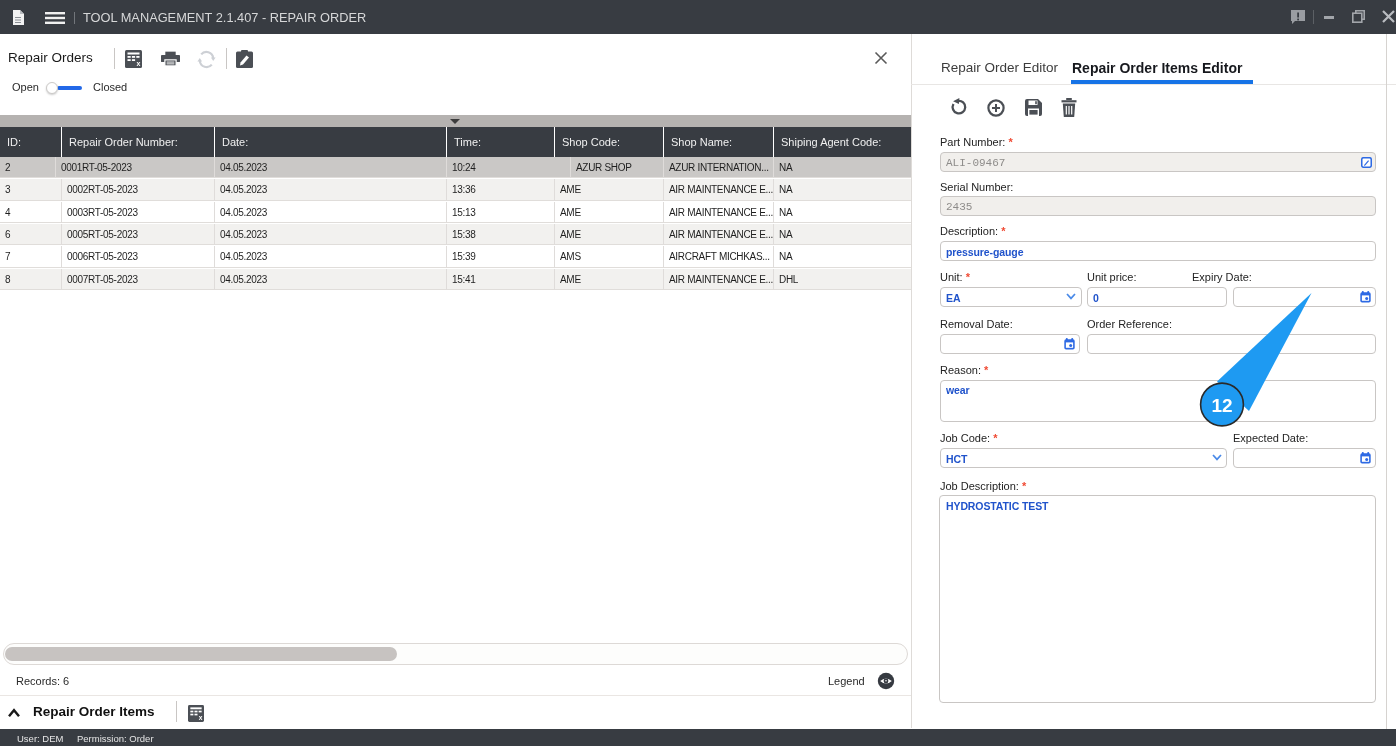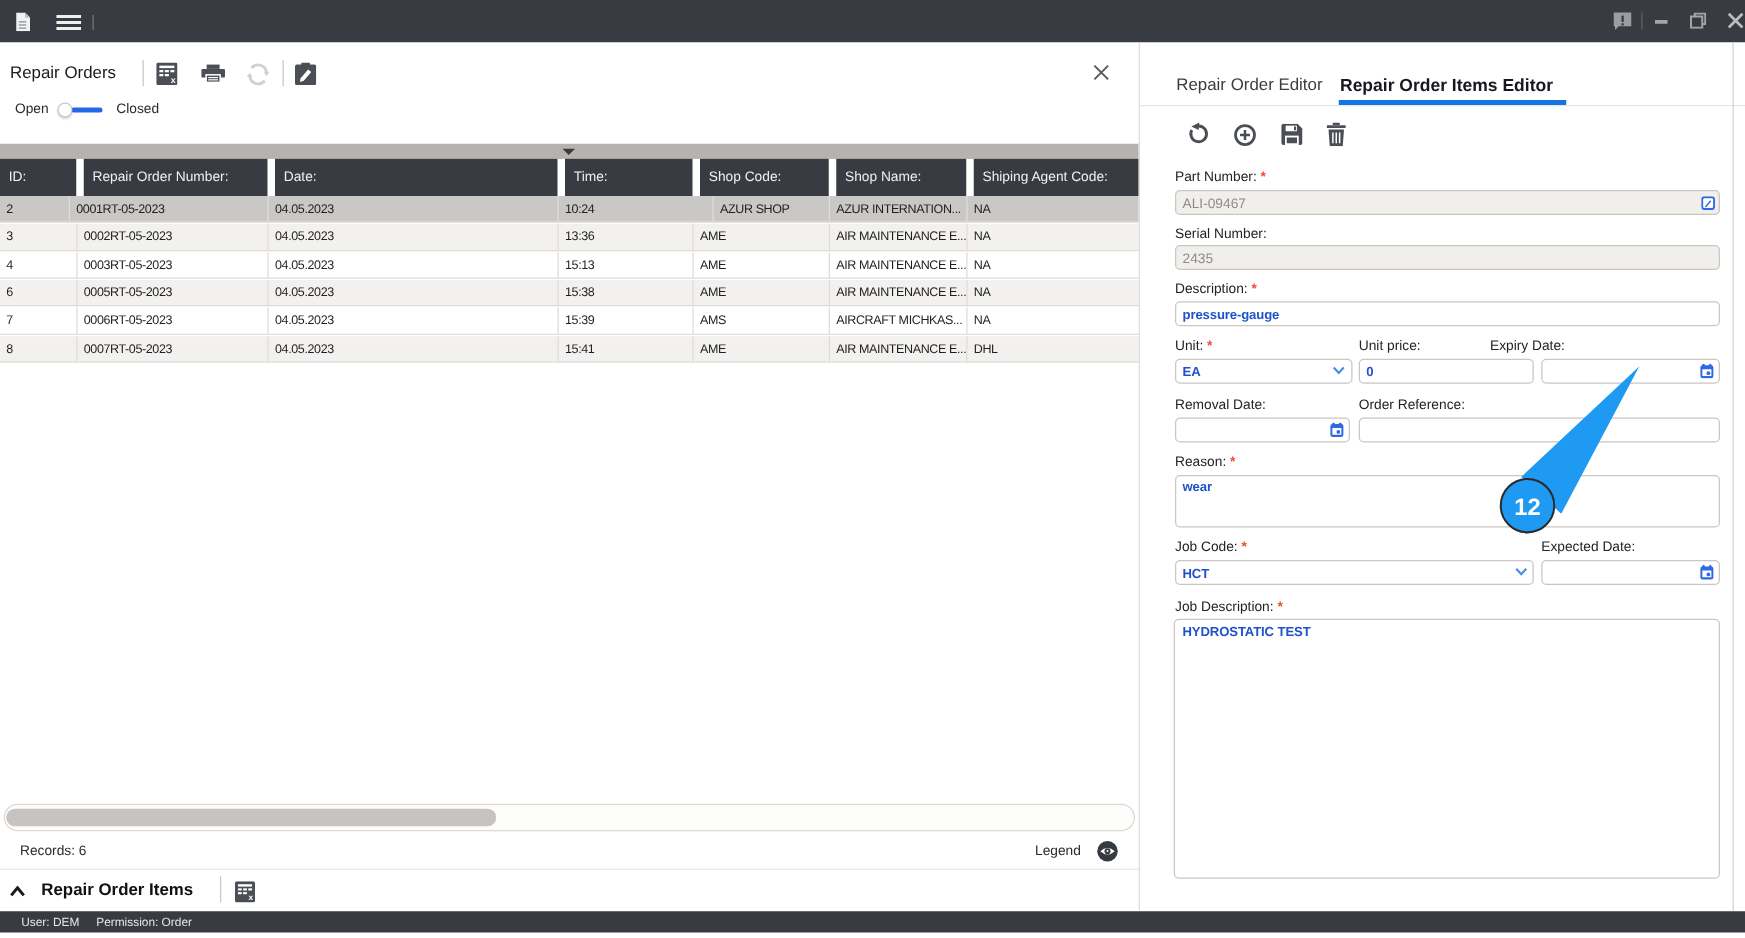--- a/index.html
+++ b/index.html
@@ -13,21 +13,21 @@
   .tsep { width:1px; background:#72767b; }
   
   #lefttools { left:0; top:34px; width:911px; height:81px; background:#fff; }
   .h1 { font-weight:normal; font-size:13.5px; color:#1a1a1a; }
   .vsep { width:1px; background:#c9c6c4; }
   .smalltxt { font-size:11px; color:#2a2a2a; }
   
   #graystrip { left:0; top:115px; width:911px; height:12px; background:#b5b2b0; }
   #thead { left:0; top:127px; width:911px; height:30px; background:#383c42; }
   .th { position:absolute; top:0; height:30px; color:#f0f0f0; font-size:11px;
-        line-height:30px; padding-left:7px; border-left:6px solid #ffffff; }
+        line-height:30px; padding-left:7px; border-left:1px solid #ffffff; }
   .row { position:absolute; left:0; width:911px; height:21.3px;
          border-bottom:1px solid #e0ddda; }
   .td { position:absolute; top:0; height:21.3px; font-size:10px; letter-spacing:-0.3px; color:#1f1f1f;
         line-height:21.3px; padding-left:5px; border-left:1px solid #dfdcda;
         white-space:nowrap; overflow:hidden; }
   
   #sbtrack { left:3px; top:643px; width:905px; height:22px; border:1px solid #ddd9d6;
              border-radius:11px; background:#fdfdfc; }
   #sbthumb { left:5px; top:647px; width:392px; height:13.5px; border-radius:7px; background:#c7c3c1; }
   
@@ -38,21 +38,21 @@
         border-left:1px solid #dedbd8; }
   #tabline { left:911px; top:84px; width:485px; height:1px; background:#e8e6e4; }
   .tab { font-size:13.5px; color:#3c3c3c; }
   .tabsel { font-size:14px; font-weight:bold; color:#16181d; }
   #tabunder { left:1071px; top:80px; width:182px; height:4px; background:#1673e6; }
   .lbl { font-size:11px; color:#232323; white-space:nowrap; }
   .req { color:#f04a33; font-weight:bold; }
   .inp { position:absolute; border:1px solid #c9c6c4; border-radius:4px; background:#fff; }
   .inpdis { background:#f1efec; border:1px solid #c9c6c4; }
   .val { font-size:10.5px; letter-spacing:-0.1px; font-weight:bold; color:#2053cb; }
-  .valdis { font-size:11px; color:#8e8c8a; }
+  .valdis { font-size:11px; color:#8e8c8a;font-family:Liberation Mono, monospace; }
   
   #statusbar { left:0; top:729px; width:1396px; height:17px; background:#383c42; }
   .st { position:absolute; top:733px; font-size:9.5px; color:#e6e6e6; }
 </style>
 </head>
 <body>
 <div id="stage">
 
   <div class="abs" id="titlebar"></div>
   <svg class="abs" style="left:12px;top:10px" width="12" height="15" viewBox="0 0 12 15">
@@ -61,20 +61,21 @@
     <rect x="3" y="7" width="6" height="1" fill="#8a8e94"></rect>
     <rect x="3" y="9.5" width="6" height="1" fill="#8a8e94"></rect>
     <rect x="3" y="12" width="6" height="1" fill="#8a8e94"></rect>
   </svg>
   <svg class="abs" style="left:45px;top:12px" width="20" height="12" viewBox="0 0 20 12">
     <rect x="0" y="0" width="20" height="2.4" fill="#f0f0f0"></rect>
     <rect x="0" y="4.8" width="20" height="2.4" fill="#f0f0f0"></rect>
     <rect x="0" y="9.6" width="20" height="2.4" fill="#f0f0f0"></rect>
   </svg>
   <div class="abs tsep" style="left:74px;top:12px;height:12px"></div>
+  <div class="abs" id="apptitle">TOOL MANAGEMENT 2.1.407 - REPAIR ORDER</div>
 
   <svg class="abs" style="left:1290px;top:9px" width="16" height="16" viewBox="0 0 16 16">
     <path d="M1 1 h14 v11 h-10 l-3 3 v-3 h-1 z" fill="#9a9da2"></path>
     <rect x="7.2" y="3.5" width="1.8" height="5" fill="#383c42"></rect>
     <rect x="7.2" y="9.6" width="1.8" height="1.8" fill="#383c42"></rect>
   </svg>
   <div class="abs tsep" style="left:1313px;top:10px;height:14px;background:#5c6065"></div>
   <div class="abs" style="left:1324px;top:16px;width:10px;height:2.5px;background:#a2a5aa"></div>
   <svg class="abs" style="left:1352px;top:10px" width="13" height="13" viewBox="0 0 13 13">
     <rect x="0.8" y="3.2" width="9" height="9" fill="none" stroke="#a2a5aa" stroke-width="1.6"></rect>

